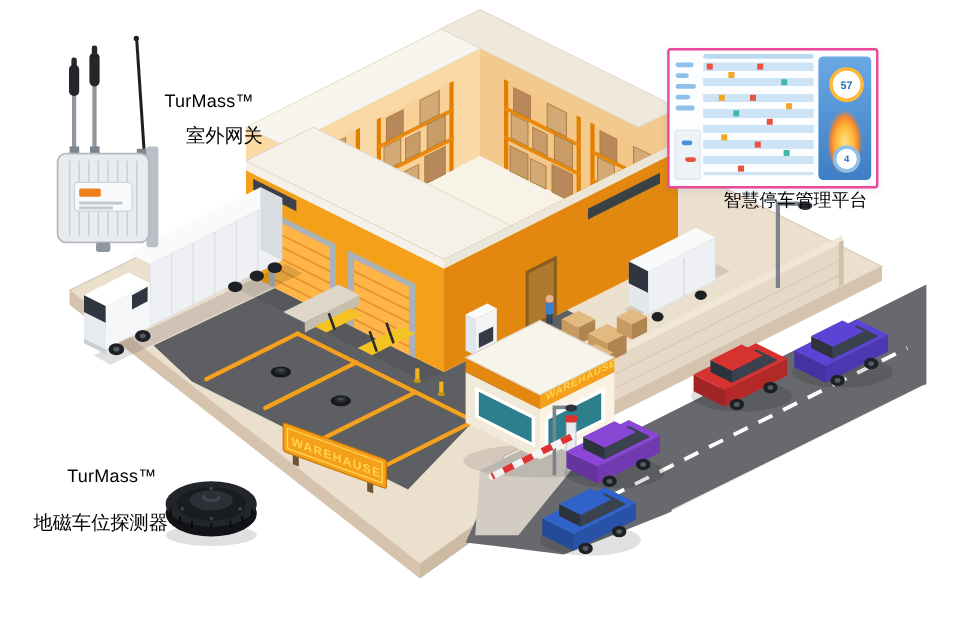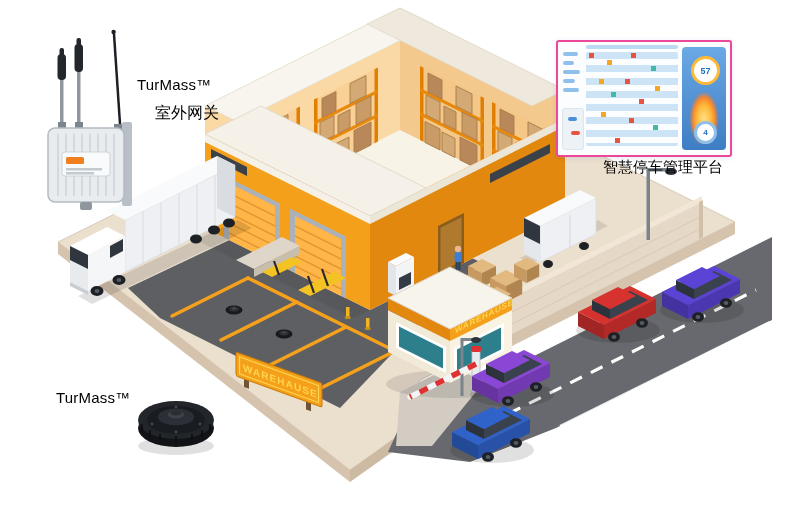--- a/index.html
+++ b/index.html
@@ -339,20 +339,21 @@
     <circle cx="22" cy="54" r="1.4" fill="#43484f"></circle>
     <circle cx="70" cy="54" r="1.4" fill="#43484f"></circle>
     <circle cx="46" cy="62" r="1.4" fill="#43484f"></circle>
     <circle cx="46" cy="37" r="1.4" fill="#43484f"></circle>
   </svg>
 
   <div id="gw-brand" class="label lbl-brand">TurMass™</div>
   <div id="gw-label" class="label lbl-cn">室外网关</div>
   <div id="pf-label" class="label lbl-cn">智慧停车管理平台</div>
   <div id="det-brand" class="label lbl-brand">TurMass™</div>
+  <div id="det-label" class="label lbl-cn">地磁车位探测器</div>
 
   <div class="dash">
     <div class="dash-head"></div>
     <div class="dash-legend">
       <span></span>
         <span></span>
         <span></span>
         <span></span>
         <span></span>
     </div>

